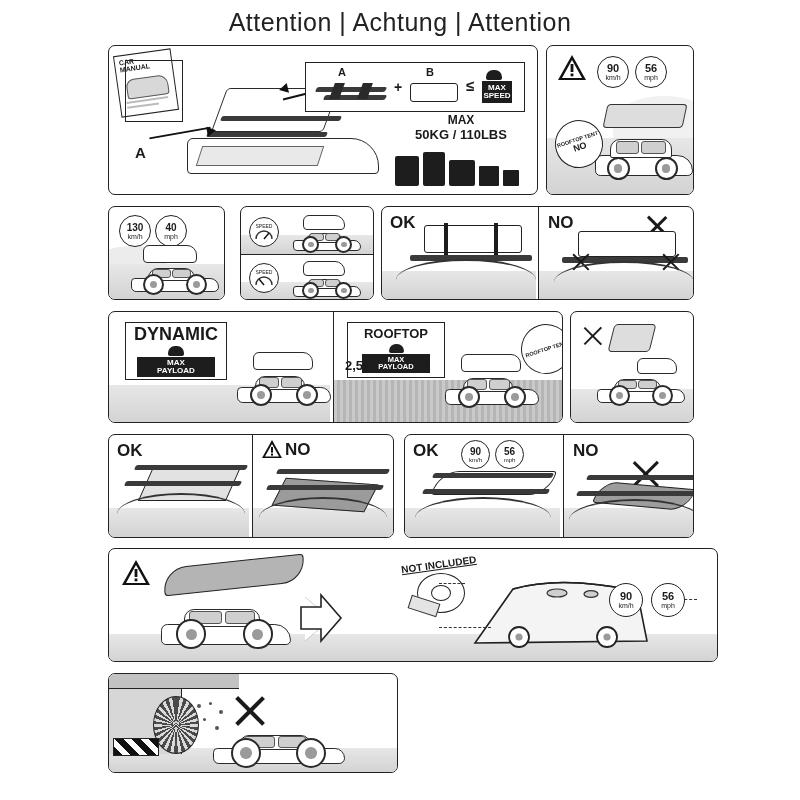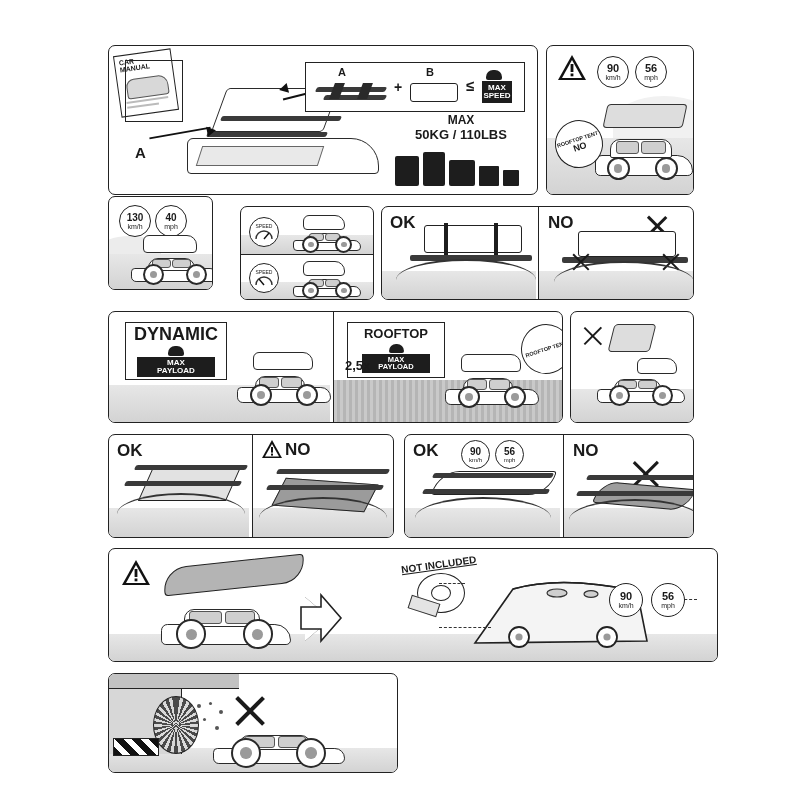--- a/index.html
+++ b/index.html
@@ -113,20 +113,21 @@
     position:absolute;
     background:repeating-linear-gradient(45deg,#111 0 6px,#fff 6px 12px);
     border:1.4px solid #222;
   }
 </style>
 </head>
 <body>
 
 <div class="page">
 
+  <div class="title">Attention | Achtung | Attention</div>
 
   <div class="panel" style="left:108px;top:45px;width:430px;height:150px;">
 
     <div style="position:absolute;left:8px;top:6px;width:56px;height:60px;background:#fff;border:1.5px solid #222;transform:rotate(-8deg);">
       <div style="position:absolute;left:4px;top:3px;font-size:7px;font-weight:bold;line-height:1.05;">
         <span>CAR</span><br><span>MANUAL</span>
       </div>
       <div style="position:absolute;left:8px;top:24px;width:40px;height:18px;background:#d8d8d8;border:1px solid #555;border-radius:8px 10px 3px 3px;"></div>
       <div style="position:absolute;left:6px;top:46px;width:42px;height:2px;background:#bbb;"></div>
       <div style="position:absolute;left:6px;top:51px;width:32px;height:2px;background:#bbb;"></div>
@@ -211,21 +212,21 @@
       <div class="win" style="left:48%;bottom:46%;width:24%;height:20%;"></div>
       <div class="wheel" style="left:12%;"></div>
       <div class="wheel" style="left:62%;"></div>
     </div>
     <div class="stamp" style="left:8px;top:74px;width:46px;height:46px;flex-direction:column;">
       <span style="font-size:5.5px;">ROOFTOP TENT</span>
       <span style="font-size:9px;">NO</span>
     </div>
   </div>
 
-  <div class="panel" style="left:108px;top:196px;width:105px;height:94px;">
+  <div class="panel" style="left:108px;top:206px;width:117px;height:94px;">
     <div class="scene">
         <div class="hill"></div>
         <div class="ground"></div>
       </div>
     <div class="badge" style="left:10px;top:8px;width:30px;height:30px;">
       <span class="num" style="font-size:10px;">130</span>
       <span class="unit">km/h</span>
     </div>
     <div class="badge" style="left:46px;top:8px;width:30px;height:30px;">
       <span class="num" style="font-size:10px;">40</span>

